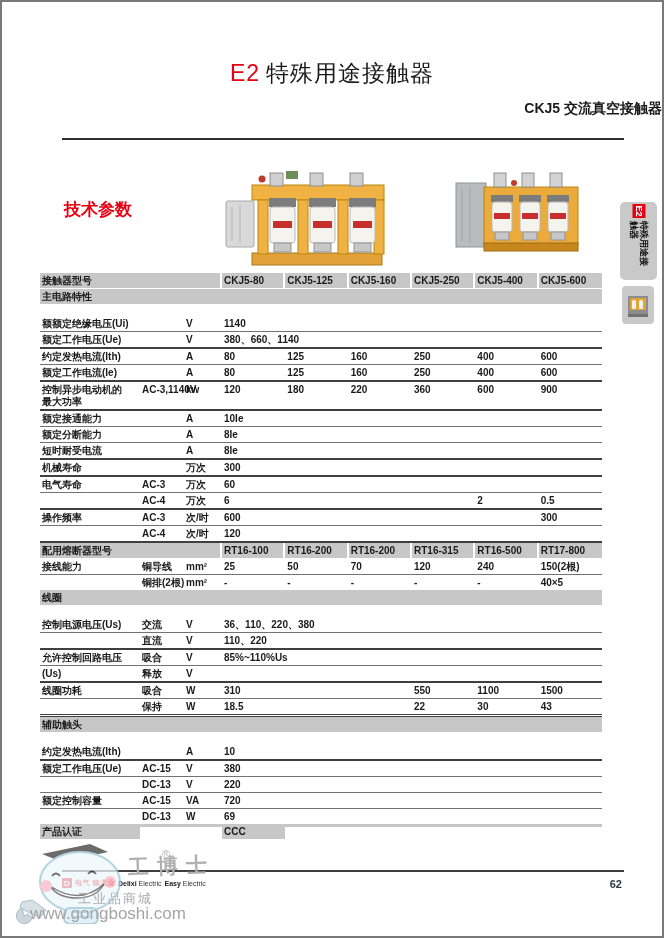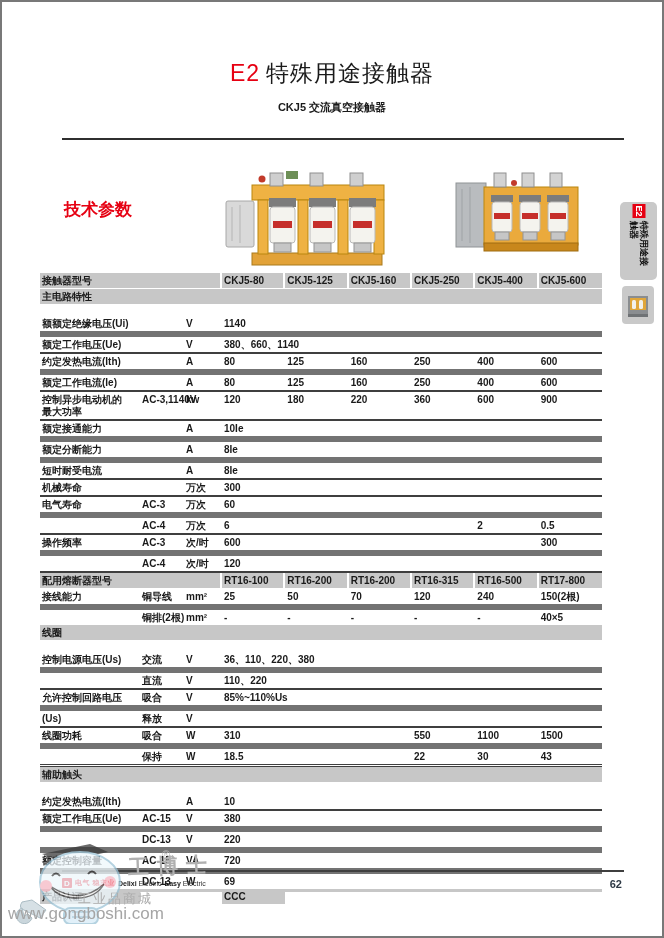--- a/index.html
+++ b/index.html
@@ -1,57 +1,57 @@
 <!DOCTYPE html>
 <html><head>
 <meta charset="utf-8">
 <style>
   html,body{margin:0;padding:0;background:#e9e9e9;font-family:"Liberation Sans","DejaVu Sans",sans-serif;}
   .page{position:relative;width:664px;height:938px;background:#fff;border:2px solid #787878;box-sizing:border-box;overflow:hidden;color:#1a1a1a;}
   
   .title{position:absolute;top:56px;left:0;width:100%;text-align:center;font-size:23px;font-weight:normal;letter-spacing:1px;}
   .title .e2{color:#e60012;margin-right:6px;}
-  .subtitle{position:absolute;top:98px;left:0;width:100%;text-align:center;font-size:11px;font-weight:bold;}
+  .subtitle{position:absolute;top:98px;left:0;width:100%;text-align:right;font-size:14px;font-weight:bold;}
   .head-rule{position:absolute;top:136px;left:60px;width:562px;height:2px;background:#2f2f2f;}
   .tech-title{position:absolute;top:152px;left:62px;font-size:17px;font-weight:bold;color:#e60012;margin-top:44px;}
   
   .prod1{position:absolute;left:220px;top:163px;}
   .prod2{position:absolute;left:452px;top:165px;}
   
   .side-tab{position:absolute;right:5px;top:200px;width:37px;height:78px;background:#c9c9c9;border-radius:5px;}
   .side-tab-inner{position:absolute;left:50%;top:50%;width:74px;height:33px;transform:translate(-50%,-50%) rotate(90deg);display:flex;align-items:center;gap:3px;}
   .e2-badge{background:#e60012;color:#fff;font-size:9px;font-weight:bold;width:14px;height:13px;display:flex;align-items:center;justify-content:center;flex:0 0 auto;}
   .side-tab-text{font-size:9px;font-weight:bold;line-height:10px;color:#111;white-space:nowrap;}
   .side-tab2{position:absolute;right:8px;top:284px;width:32px;height:38px;background:#c9c9c9;border-radius:4px;display:flex;align-items:center;justify-content:center;}
   
   .tech-table{position:absolute;left:38px;top:271px;width:562px;font-weight:bold;}
   .t-row{display:grid;grid-template-columns:100px 44px 38px repeat(6,1fr);align-items:start;}
   .t-row>div{padding:2px 2px 1px 2px;font-size:10px;line-height:12px;white-space:nowrap;overflow:visible;}
-  .b-thin{border-bottom:6px solid #737373;}
+  .b-thin{border-bottom:1px solid #737373;}
   .b-thick{border-bottom:2px solid #3f3f3f;}
   .b-double{border-bottom:3px double #3f3f3f;}
   .cell-sec{grid-column:1/-1;background:#c7c7c7;margin-bottom:12px;}
   .g1{grid-column:1/4;}
   .shade{background:#c7c7c7;border-right:2px solid #fff;margin-bottom:1px;}
   .shade.last{border-right:none;}
   .shade-row>div{background:#c7c7c7;}
   .lab2{font-size:10px;line-height:12px;}
   
   .foot-rule{position:absolute;top:868px;left:60px;width:562px;height:2px;background:#3f3f3f;}
   .page-num{position:absolute;top:876px;right:40px;font-size:11px;font-weight:bold;color:#2e3a46;}
   .logo{position:absolute;left:60px;top:876px;display:flex;align-items:center;gap:3px;}
   .logo-d{background:#e60012;color:#fff;font-weight:bold;font-size:8px;width:10px;height:10px;display:flex;align-items:center;justify-content:center;border-radius:1px;}
   .logo-red{color:#e60012;font-size:7px;font-weight:bold;letter-spacing:0.5px;}
   .logo-blk{font-size:7px;color:#333;}
   .logo-blk b{color:#222;}
   
   .wm{position:absolute;pointer-events:none;color:#a9a9a9;}
   .wm-brand{left:126px;top:850px;font-size:21px;font-weight:bold;letter-spacing:8px;color:#b0b0b0;font-family:"Liberation Serif","DejaVu Serif",serif;transform:rotate(-2deg);}
   .wm-mall{left:76px;top:888px;font-size:13px;color:#adadad;letter-spacing:2px;}
-  .wm-url{left:6px;top:902px;font-size:17px;color:#a5a5a5;}
+  .wm-url{left:28px;top:902px;font-size:17px;color:#a5a5a5;}
   .wm-reg{left:160px;top:846px;font-size:11px;color:#b5b5b5;}
   .mascot{position:absolute;left:10px;top:840px;}
 </style>
 </head>
 <body>
 
 <div class="page">
 
   <div class="title">
     <span class="e2">E2</span><span>特殊用途接触器</span>

